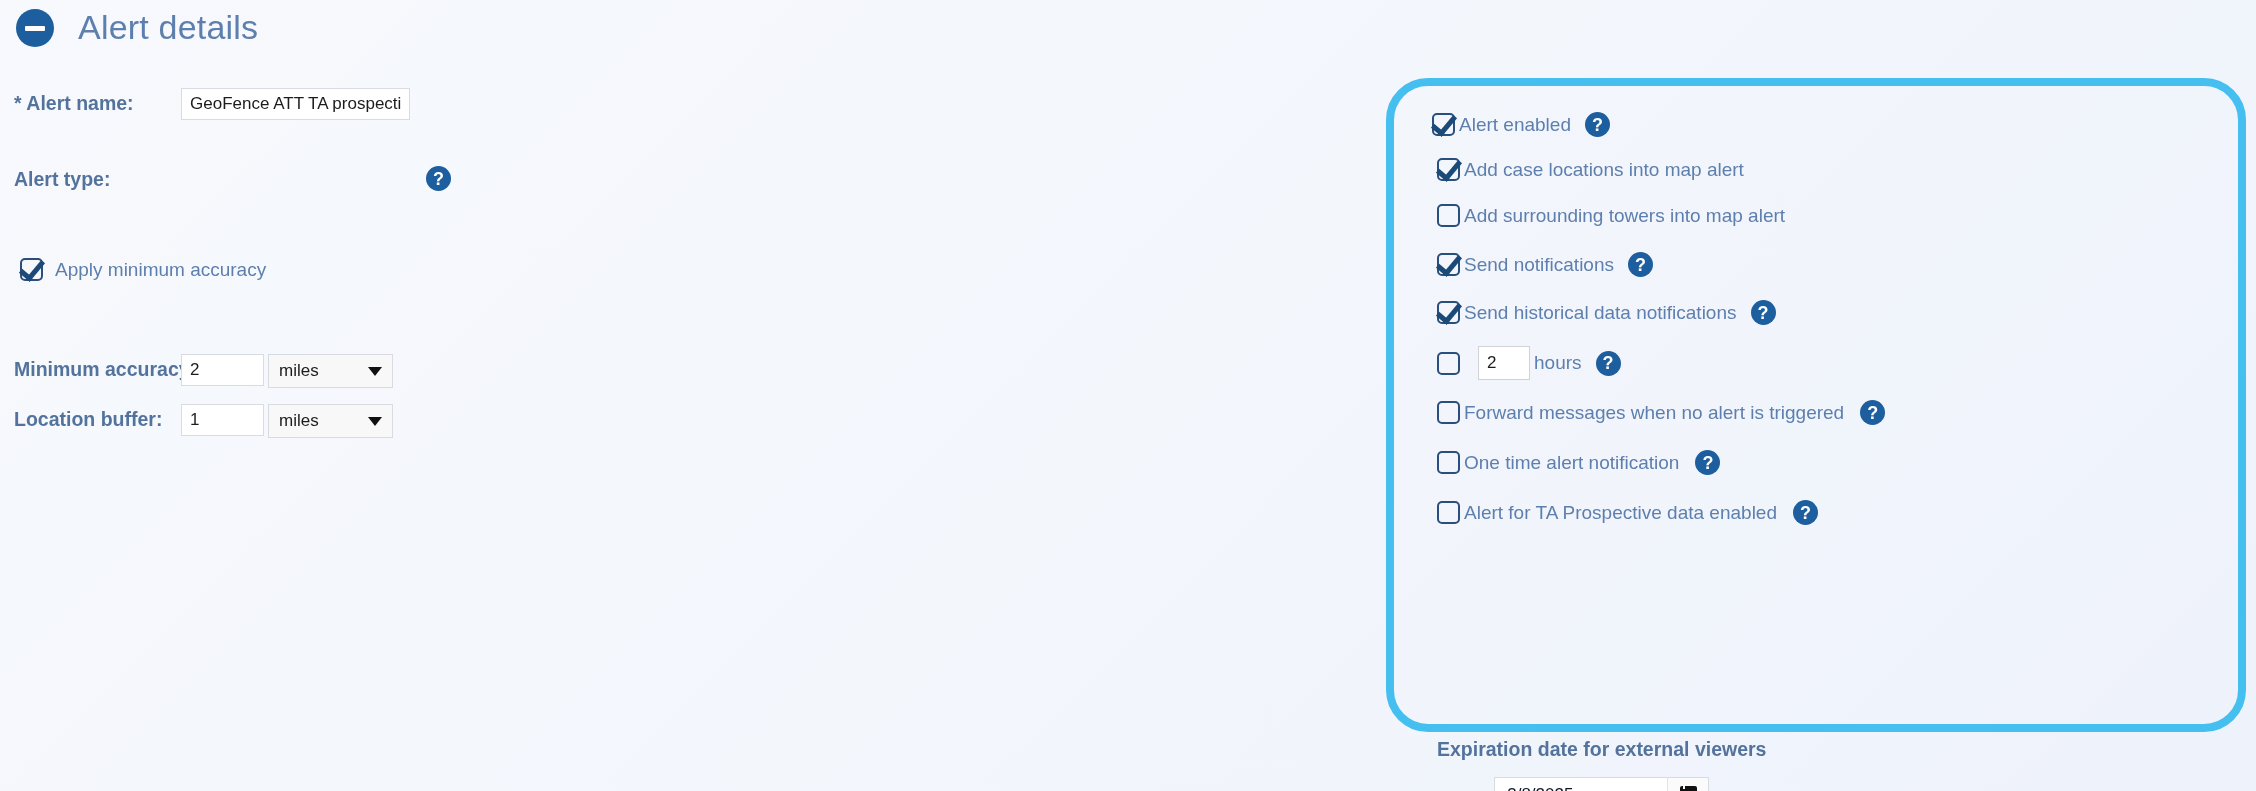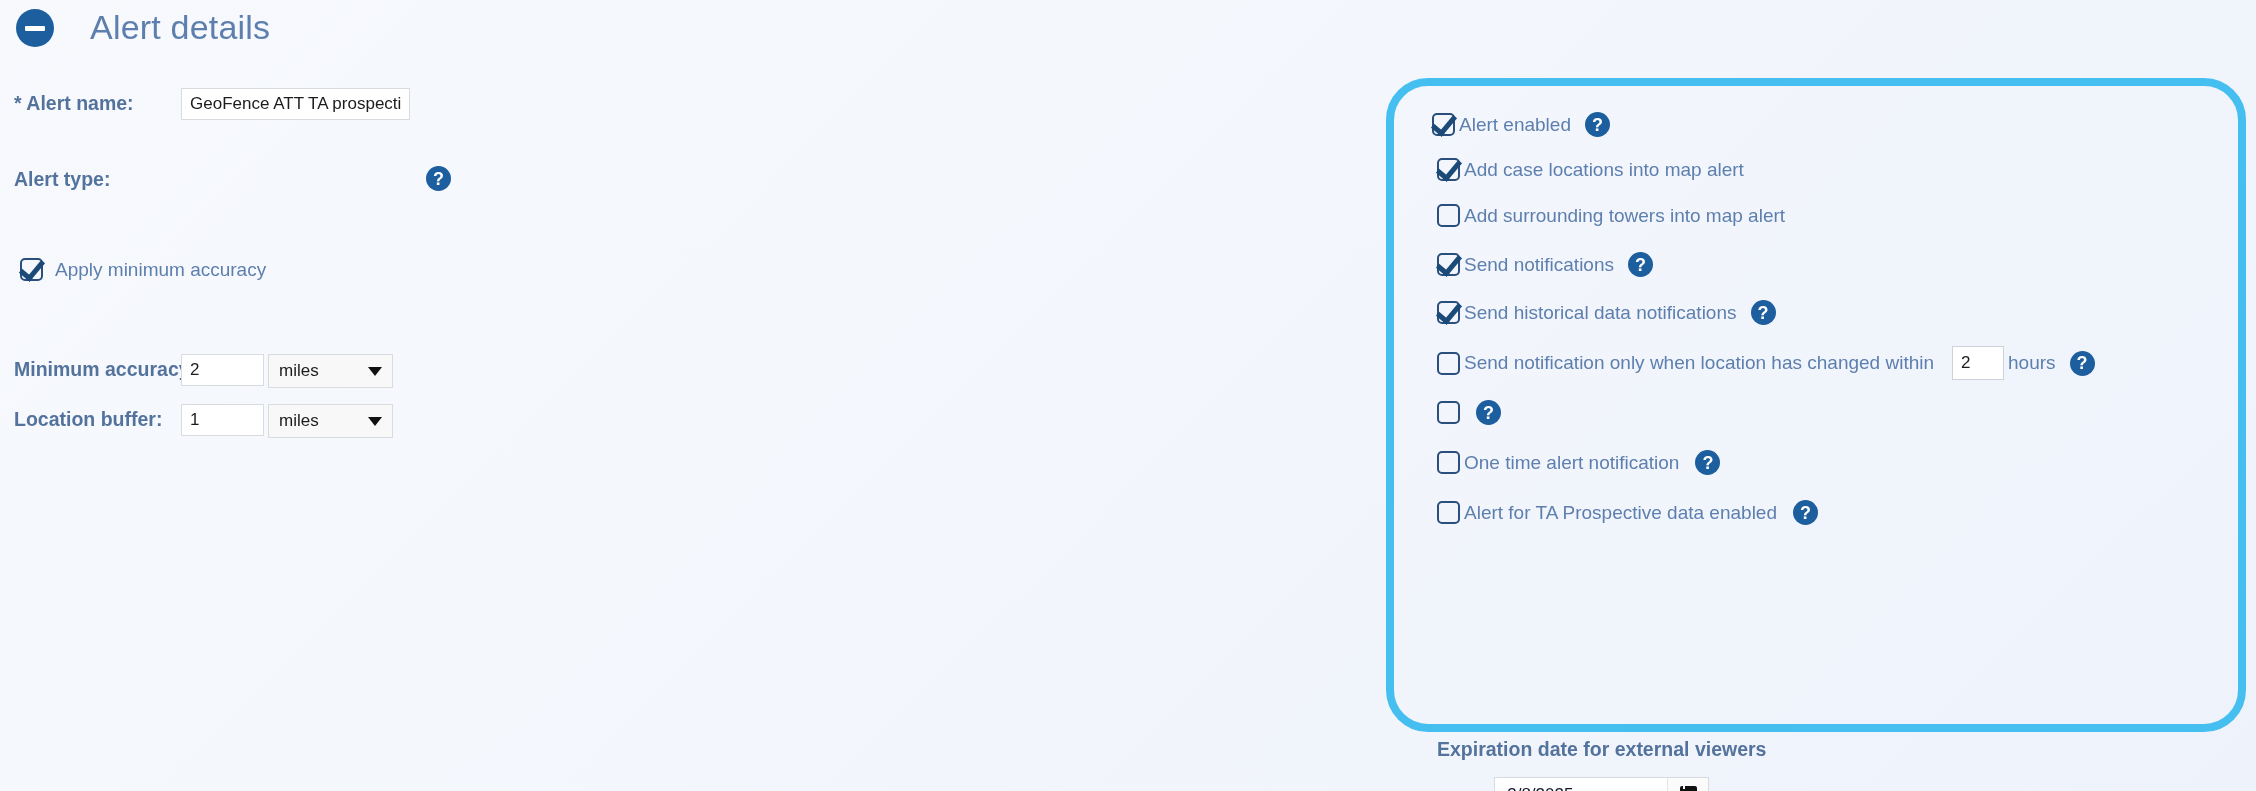--- a/index.html
+++ b/index.html
@@ -15,21 +15,21 @@
     position: relative;
   }
 
   
   #page-header {
     position: absolute;
     left: 16px;
     top: 8px;
     display: flex;
     align-items: center;
-    gap: 36px;
+    gap: 24px;
   }
   .collapse-icon {
     width: 38px;
     height: 38px;
     border-radius: 50%;
     background: #1d5e9e;
     position: relative;
     flex: 0 0 auto;
   }
   .collapse-icon::after {
@@ -329,28 +329,28 @@
 </div>
 
 <div class="opt-row" style="left:1437px; top:300px;">
   <span class="cbx checked"></span>
   <span class="cbx-label">Send historical data notifications</span>
   <span class="help-icon" style="margin-left:10px;">?</span>
 </div>
 
 <div class="opt-row" style="left:1437px; top:346px;">
   <span class="cbx"></span>
-  <span class="cbx-label">Send notification only when location has changed within</span>
   <input class="inline-input" type="text" style="margin-left: 14px;" value="2">
   <span class="unit-text">hours</span>
   <span class="help-icon" style="margin-left:10px;">?</span>
 </div>
 
 <div class="opt-row" style="left:1437px; top:400px;">
   <span class="cbx"></span>
+  <span class="cbx-label">Forward messages when no alert is triggered</span>
   <span class="help-icon" style="margin-left:12px;">?</span>
 </div>
 
 <div class="opt-row" style="left:1437px; top:450px;">
   <span class="cbx"></span>
   <span class="cbx-label">One time alert notification</span>
   <span class="help-icon" style="margin-left:12px;">?</span>
 </div>
 
 <div class="opt-row" style="left:1437px; top:500px;">

